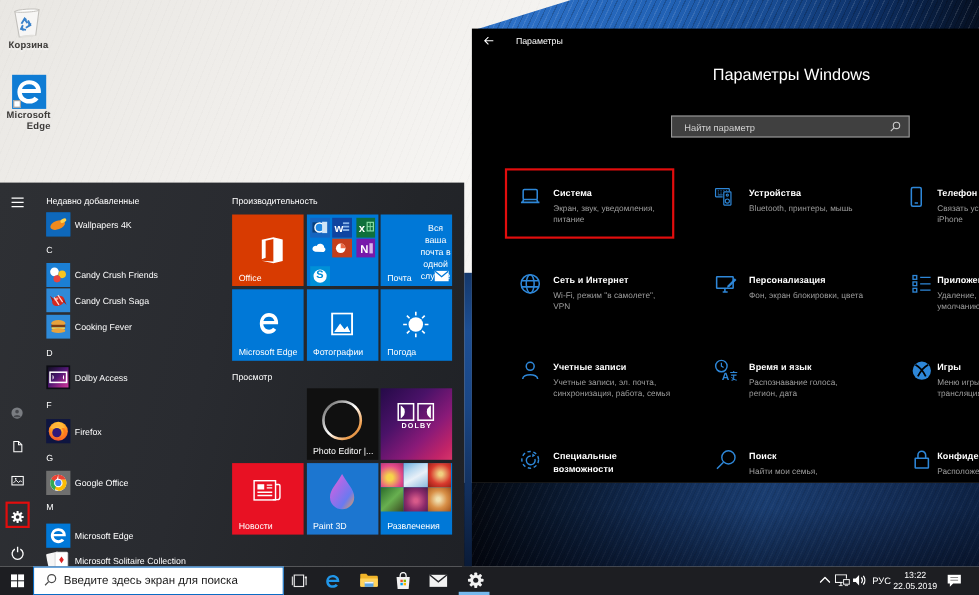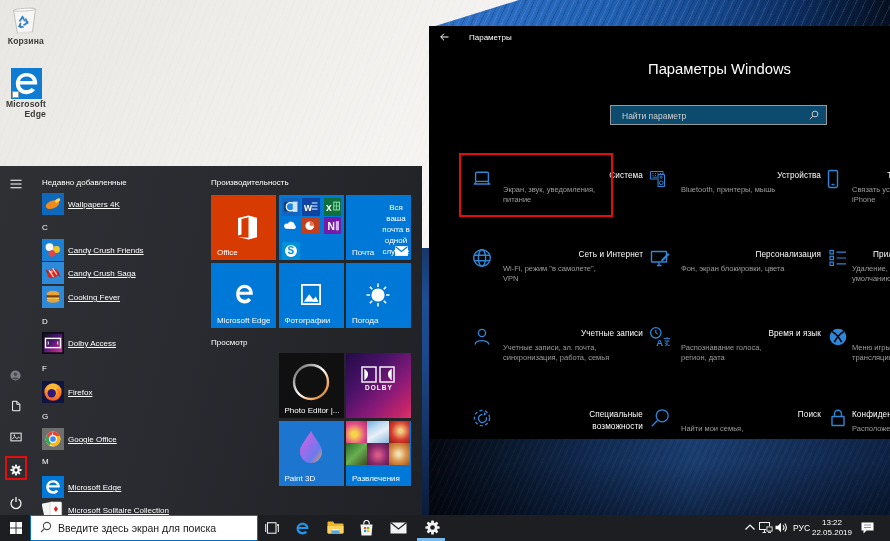--- a/index.html
+++ b/index.html
@@ -29,45 +29,45 @@
   background:linear-gradient(180deg, #15386b 0%, #1d4f94 20%, #1a4685 45%, #122f5c 75%, #0a1b38 100%);
 }
 
 
 .desk-label { color:#3f3d3a; text-shadow:0 0 2px rgba(255,255,255,0.9), 0 1px 1px rgba(255,255,255,0.6), 0 0 1px rgba(60,58,55,0.5); font-size:8.5px; font-weight:700; text-align:right; letter-spacing:0.2px; }
 
 
 #win { left:429px; top:26px; width:461px; height:413px; background:#000; color:#fff; overflow:hidden; }
 #win .apptitle { position:absolute; left:40px; top:7px; font-size:8px; color:#fff; }
 #win h1 { position:absolute; left:219px; top:35px; width:461px; font-weight:400; font-size:14.8px; color:#fff; }
-#searchbox { position:absolute; left:181px; top:79px; width:217px; height:20px; border:1px solid #989898; background:#0c4a6e; }
+#searchbox { position:absolute; left:181px; top:79px; width:217px; height:20px; border:1px solid #989898; background:#404040; }
 #searchbox .ph { position:absolute; left:11px; top:5px; font-size:8.5px; color:#d0d0d0; }
 #searchbox svg { position:absolute; right:7px; top:4px; }
 
 .cat { position:absolute; width:172px; }
 .cat .ic { position:absolute; left:0; top:-2px; width:22px; height:22px; }
 .cat .tx { position:absolute; left:32px; top:0; width:140px; }
 .cat3 .tx { left:25px; width:70px; }
-.cat .t { font-size:8.2px; font-weight:400; color:#fff; letter-spacing:0.1px; line-height:11.5px;text-align:right; }
+.cat .t { font-size:8.2px; font-weight:700; color:#fff; letter-spacing:0.1px; line-height:11.5px; }
 .cat .s { font-size:7.5px; color:#9d9d9d; line-height:10px; margin-top:3px; }
 svg.bicon { stroke:#2e87d8; fill:none; stroke-width:1.4; }
 
 
 .redbox { border:2px solid #e20d0d; background:transparent; }
 
 
 #menu { left:0; top:166px; width:422px; height:349px;
   background:linear-gradient(105deg, #2e3034 0%, #292b30 45%, #232529 75%, #1f2126 100%); }
 #menu { color:#fff; }
 .rail-ic { position:absolute; left:9px; width:14px; height:14px; }
 .sechead { position:absolute; left:42px; font-size:8px; color:#fff; }
 .approw { position:absolute; left:42px; height:20px; }
 .approw .aic { position:absolute; left:0; top:0; width:22px; height:22px; }
 .approw .aic > svg { width:22px; height:22px; display:block; }
-.approw .anm { position:absolute; left:26px; top:7px; font-size:8px; white-space:nowrap; color:#fff;text-decoration:underline; }
+.approw .anm { position:absolute; left:26px; top:7px; font-size:8px; white-space:nowrap; color:#fff; }
 .grouphead { position:absolute; font-size:8px; color:#fff; }
 .tile { position:absolute; width:65px; height:65px; background:#0078d7; overflow:hidden; }
 .tile .lbl { position:absolute; left:6px; bottom:3.5px; font-size:8px; color:#fff; white-space:nowrap; }
 
 
 #taskbar { left:0; top:515px; width:890px; height:26px; background:#1d1e22; }
 #tsearch { position:absolute; left:30px; top:0px; width:228px; height:25.5px; background:#fff; border:1.5px solid #0b6cc4; }
 #tsearch .tph { position:absolute; left:27px; top:5.5px; font-size:10.5px; color:#1a1a1a; }
 .tray { position:absolute; color:#fff; font-size:8px; }
 </style>
@@ -523,20 +523,31 @@
         <g fill="none" stroke="#fff" stroke-width="1.4">
           <rect x="1" y="1" width="14" height="15"></rect>
           <rect x="19" y="1" width="14" height="15"></rect>
           <path d="M4 4 a5.5 5.5 0 0 1 0 9 Z" fill="#fff"></path>
           <path d="M30 4 a5.5 5.5 0 0 0 0 9 Z" fill="#fff"></path>
         </g>
         <text x="4" y="23.5" font-size="6.5" font-weight="bold" fill="#fff" font-family="Liberation Sans" letter-spacing="1">DOLBY</text>
       </svg>
   </div>
 
+  <div class="tile" style="left:211px; top:255px; background:#e81123;">
+    <svg width="26" height="22" viewBox="0 0 26 22" style="position:absolute; left:19px; top:15px;">
+        <g fill="none" stroke="#fff" stroke-width="1.3">
+          <rect x="1" y="1" width="19.5" height="17.5"></rect>
+          <path d="M20.5 4.5 h3 a1 1 0 0 1 1 1 V16 a2.2 2.2 0 0 1 -2.2 2.2 H18"></path>
+          <rect x="4" y="4.2" width="6.2" height="4.8" fill="#fff" stroke="none"></rect>
+          <path d="M12.5 5 h5 M12.5 7.5 h5 M4 11.5 h13.5 M4 14.5 h13.5"></path>
+        </g>
+      </svg>
+    <div class="lbl">Новости</div>
+  </div>
   <div class="tile" style="left:278.5px; top:255px; background:#1c76d0;">
     <svg width="30" height="34" viewBox="0 0 30 34" style="position:absolute; left:17px; top:9px;">
         <defs>
           <linearGradient id="p3d" x1="0" y1="0" x2="1" y2="1">
             <stop offset="0" stop-color="#f06ac8"></stop>
             <stop offset="0.35" stop-color="#a86ae8"></stop>
             <stop offset="0.7" stop-color="#6a7af0"></stop>
             <stop offset="1" stop-color="#e8a050"></stop>
           </linearGradient>
         </defs>

